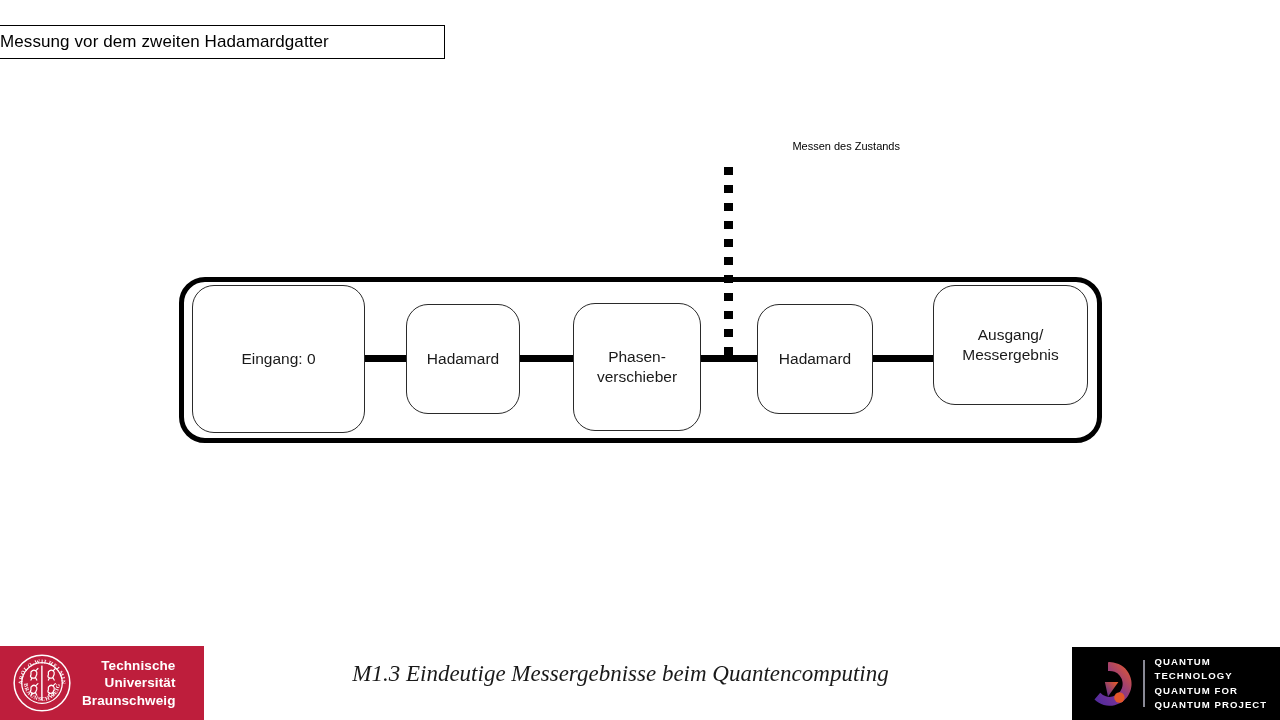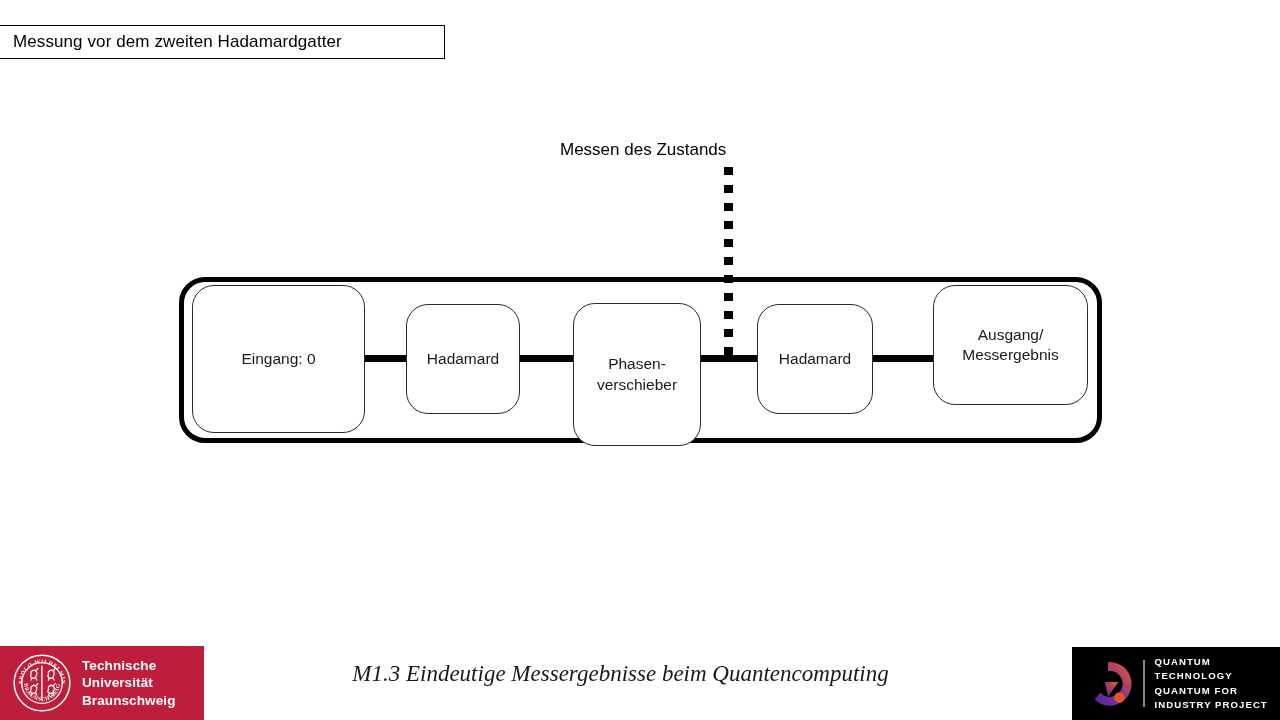--- a/index.html
+++ b/index.html
@@ -21,38 +21,37 @@
     position: absolute;
     left: -1px;
     top: 25px;
     width: 446px;
     height: 34px;
     border: 1px solid #000000;
     background: #ffffff;
     box-sizing: border-box;
     display: flex;
     align-items: center;
-    padding-left: 13px;
   }
   #title-box .title-text {
     font-size: 17px;
     line-height: 1.1;
     letter-spacing: 0.1px;
     color: #000000;
     white-space: nowrap;
   }
 
   
   #measure-label {
     position: absolute;
     left: 560px;
     top: 140px;
     width: 340px;
-    text-align: left;
-    font-size: 17px;
+    text-align: right;
+    font-size: 11px;
     color: #000000;
     white-space: nowrap;
   }
   #measure-line {
     position: absolute;
     left: 724px;
     top: 167px;
     width: 9px;
     height: 192px;
     background-image: repeating-linear-gradient(
@@ -100,21 +99,21 @@
     align-items: center;
     justify-content: center;
     text-align: center;
     font-size: 15.5px;
     line-height: 1.32;
     color: #1a1a1a;
     z-index: 3;
   }
   #gate-input   { left: 192px; top: 285px; width: 173px; height: 148px; }
   #gate-h1      { left: 406px; top: 304px; width: 114px; height: 110px; }
-  #gate-phase   { left: 573px; top: 303px; width: 128px; height: 143px; }
+  #gate-phase   { left: 573px; top: 303px; width: 128px; height: 128px; }
   #gate-h2      { left: 757px; top: 304px; width: 116px; height: 110px; }
   #gate-output  { left: 933px; top: 285px; width: 155px; height: 120px; }
 
   
   #caption {
     position: absolute;
     left: 0;
     top: 661px;
     width: 1241px;
     text-align: center;
@@ -146,20 +145,21 @@
   }
   #tu-seal svg { display: block; }
   #tu-wordmark {
     margin-left: 11px;
     color: #ffffff;
     font-family: "Liberation Sans", sans-serif;
     font-weight: bold;
     font-size: 13.5px;
     line-height: 1.28;
     letter-spacing: 0.1px;
+    text-align: right;
   }
 
   
   #qtc-logo {
     position: absolute;
     left: 1072px;
     top: 647px;
     width: 208px;
     height: 73px;
     background: #000000;
@@ -265,15 +265,15 @@
       <path d="M50 8 A 42 42 0 1 1 24 80 L 35 67 A 25 25 0 1 0 50 25 Z" fill="url(#qgrad)"></path>
       <path d="M44 46 L 70 46 L 50 74 Z" fill="url(#qgrad2)"></path>
       <circle cx="72" cy="76" r="10" fill="#e2562a"></circle>
     </svg>
   </div>
   <div id="qtc-divider"></div>
   <div id="qtc-wordmark">
     <div>QUANTUM</div>
     <div>TECHNOLOGY</div>
     <div>QUANTUM FOR</div>
-    <div>INDUSTRY PROJECT</div>
+    <div>QUANTUM PROJECT</div>
   </div>
 </div>
 
 </body></html>

